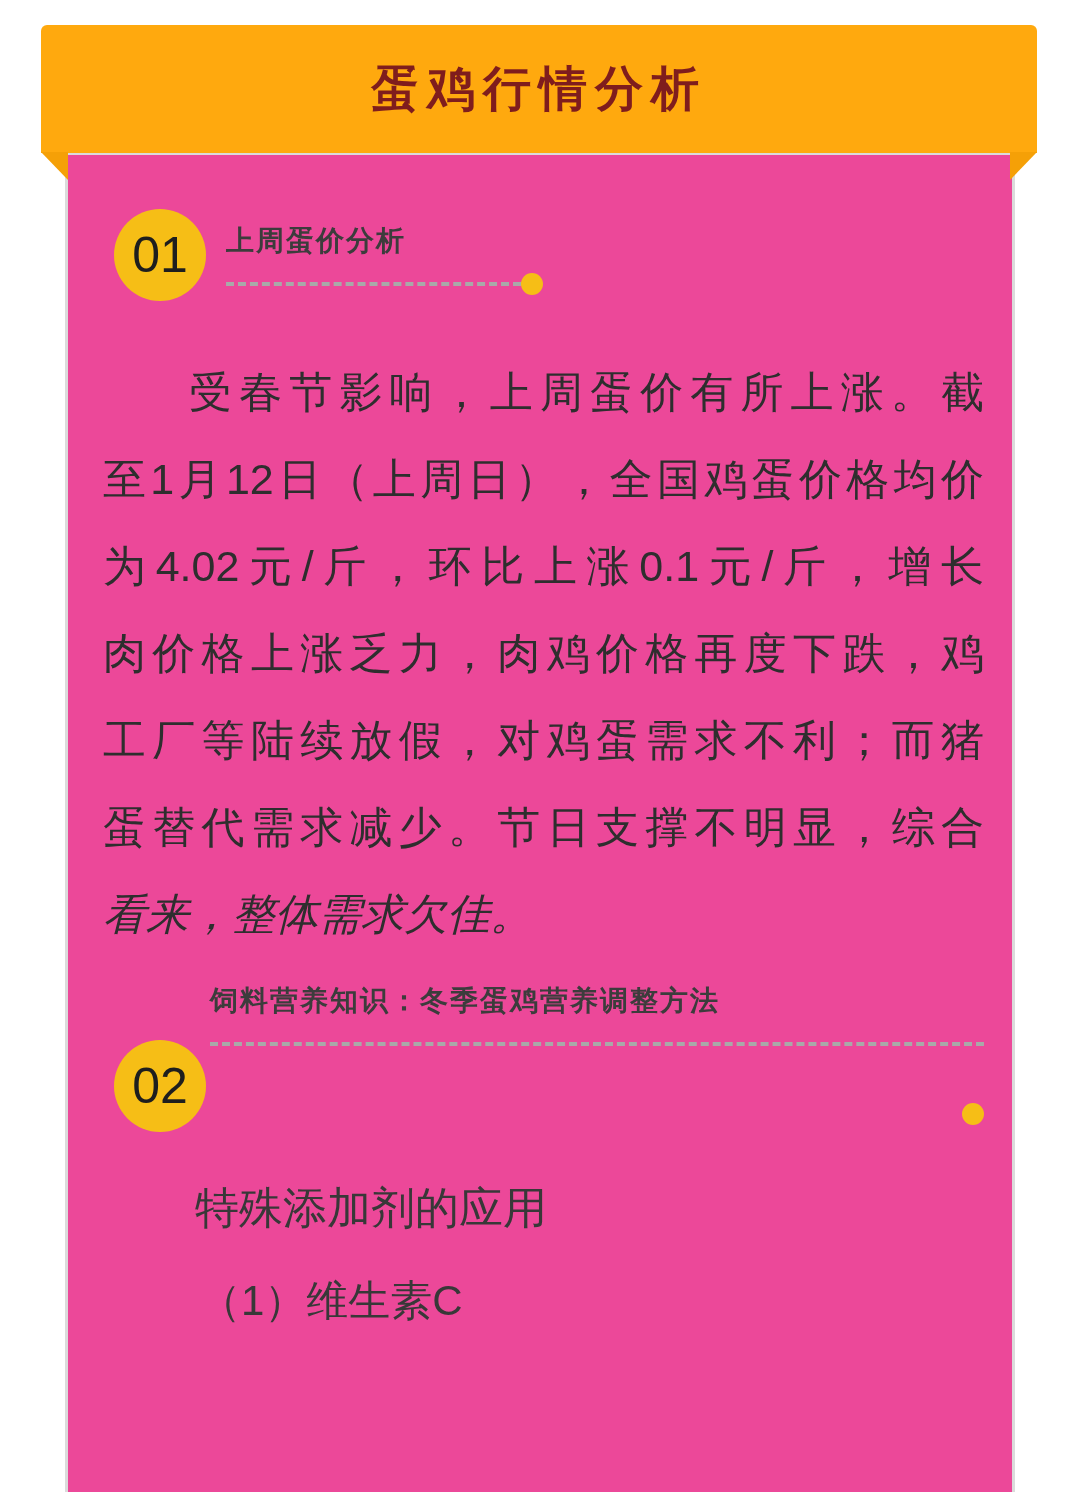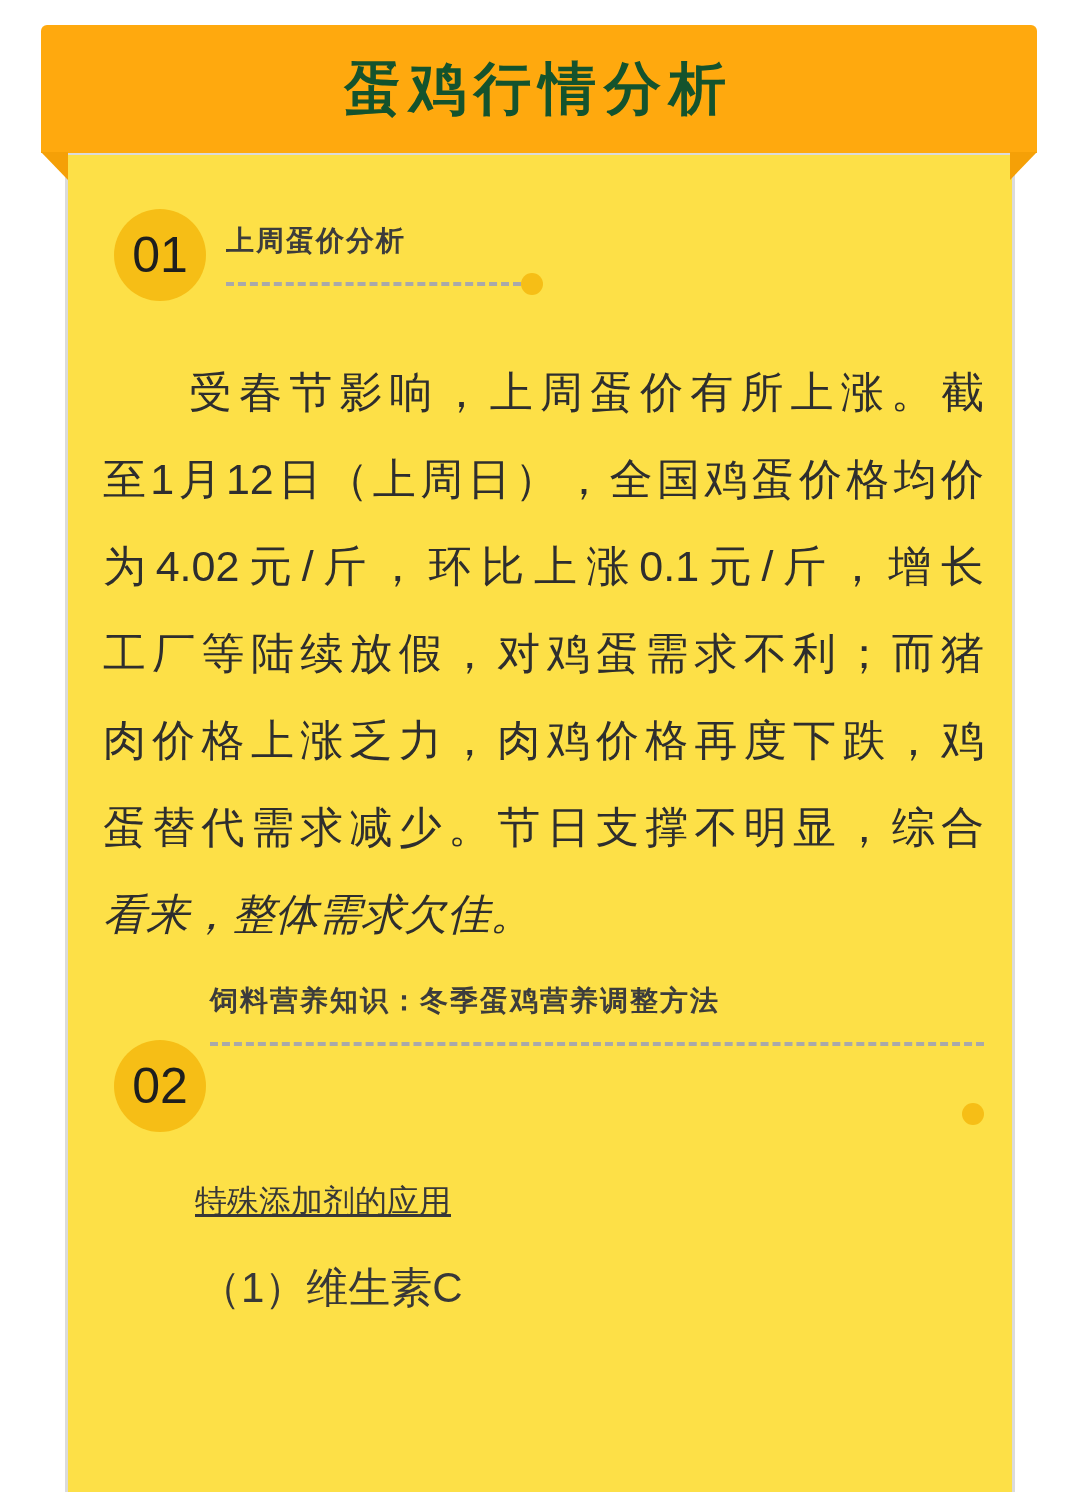--- a/index.html
+++ b/index.html
@@ -16,43 +16,43 @@
   .banner {
     position: absolute;
     left: 41px; top: 25px;
     width: 996px; height: 128px;
     background: #FFA90E;
     border-radius: 6px 6px 0 0;
     display: flex; align-items: center; justify-content: center;
     z-index: 3;
   }
   .banner-title {
-    color: #14532d;
-    font-size: 57px;
+    color: #7f1d1d;
+    font-size: 48px;
     font-weight: 700;
     letter-spacing: 8px;
     white-space: nowrap;
   }
   .fold {
     position: absolute;
     top: 152px;
     width: 27px; height: 28px;
     background: #F5A007;
     z-index: 4;
   }
   .fold-left  { left: 41px;  clip-path: polygon(0 0, 100% 0, 100% 100%); }
   .fold-right { left: 1010px; clip-path: polygon(0 0, 100% 0, 0 100%); }
 
   
   .content-box {
     position: absolute;
     left: 65px; top: 152px;
     width: 950px; height: 1340px;
     box-sizing: border-box;
-    background: #fde047;
+    background: #ec4899;
     border: 3px solid #DBDBDB;
     border-bottom: none;
     padding: 0 28px 0 35px;
     z-index: 2;
   }
 
   
   .num-circle {
     width: 92px; height: 92px;
     border-radius: 50%;
@@ -113,24 +113,23 @@
     width: 22px; height: 22px;
     border-radius: 50%;
     background: #F6BE16;
     margin: 0 0 7px 7px;
     flex: 0 0 auto;
   }
 
   
   .sub-heading {
     margin: 52px 0 0 92px;
-    font-size: 32px;
+    font-size: 44px;
     line-height: 1.1;
     color: #383838;
-    text-decoration: underline;
   }
   .sub-item {
     margin: 46px 0 0 96px;
     font-size: 42px;
     line-height: 1.1;
     color: #383838;
   }
 </style>
 </head>
 <body>
@@ -153,22 +152,22 @@
           <div class="dash-line"></div>
           <div class="end-dot"></div>
         </div>
       </div>
     </div>
 
     <div class="para">
         <div class="para-line">受春节影响，上周蛋价有所上涨。截</div>
         <div class="para-line">至1月12日（上周日），全国鸡蛋价格均价</div>
         <div class="para-line">为4.02元/斤，环比上涨0.1元/斤，增长</div>
+        <div class="para-line">肉价格上涨乏力，肉鸡价格再度下跌，鸡</div>
         <div class="para-line">工厂等陆续放假，对鸡蛋需求不利；而猪</div>
-        <div class="para-line">肉价格上涨乏力，肉鸡价格再度下跌，鸡</div>
         <div class="para-line">蛋替代需求减少。节日支撑不明显，综合</div>
         <div class="para-line">看来，整体需求欠佳。</div>
       </div>
 
     <div class="sec2">
       <div class="sec-title sec2-title">饲料营养知识：冬季蛋鸡营养调整方法</div>
       <div class="sec2-circle-row">
         <div class="num-circle">02</div>
         <div class="sec2-dot"></div>
       </div>

